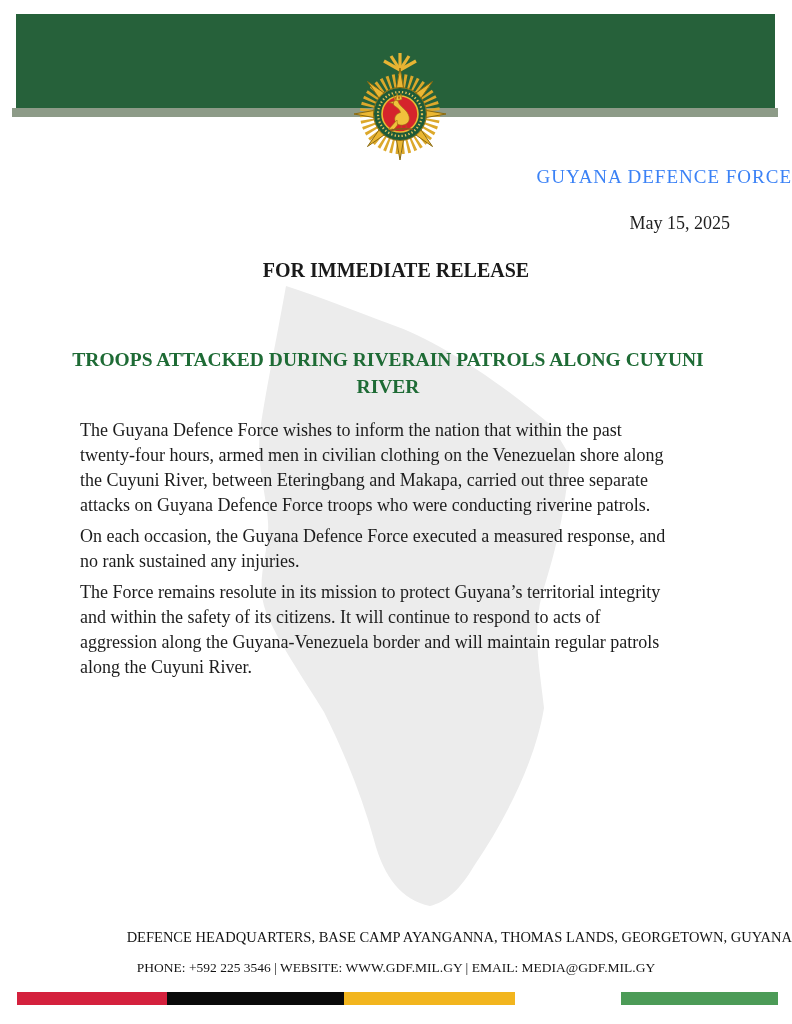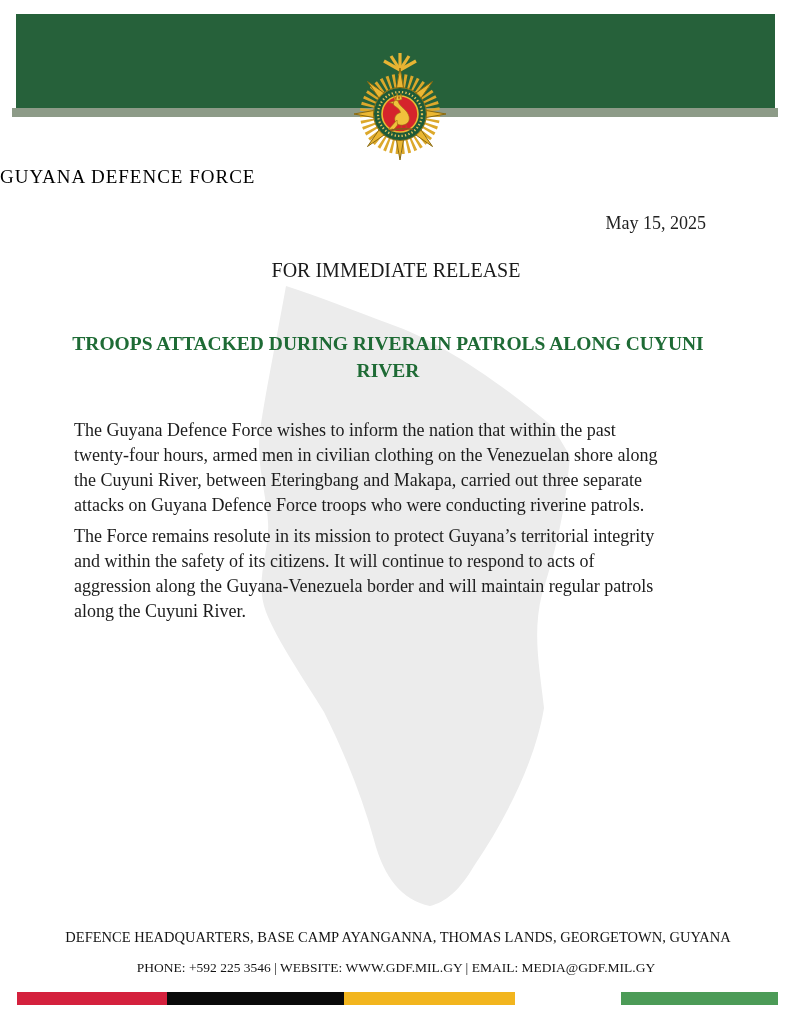--- a/index.html
+++ b/index.html
@@ -10,43 +10,43 @@
     font-family:"Liberation Serif","DejaVu Serif",serif;
     overflow:hidden;
     margin:0 auto;
   }
   .band-green{position:absolute;left:16px;top:14px;width:759px;height:94px;background:#26613A;z-index:2;}
   .band-strip{position:absolute;left:12px;top:108px;width:766px;height:9px;background:#8D9B88;z-index:2;}
   .watermark{position:absolute;left:240px;top:280px;width:352px;height:628px;z-index:1;}
   .crest{position:absolute;left:350px;top:50px;width:100px;height:116px;z-index:3;}
   .org-name{
     position:absolute;left:0;right:0;top:166px;z-index:4;
-    text-align:left;font-size:19px;letter-spacing:1px;color:#000000;
+    text-align:right;font-size:19px;letter-spacing:1px;color:#3b82f6;
   }
   .date{
     position:absolute;left:0;right:0;top:213px;z-index:4;
-    text-align:right;padding-right:86px;font-size:18px;color:#222222;
+    text-align:right;padding-right:62px;font-size:18px;color:#222222;
   }
   .release-label{
     position:absolute;left:0;right:0;top:259px;z-index:4;
-    text-align:center;font-weight:normal;font-size:20px;color:#1a1a1a;
+    text-align:center;font-weight:bold;font-size:20px;color:#1a1a1a;
   }
   .headline{
-    position:absolute;left:0;right:16px;top:330px;z-index:4;margin:0;padding:0 56px;
+    position:absolute;left:0;right:16px;top:330px;z-index:4;margin:16px;padding:0 56px;
     text-align:center;font-weight:bold;font-size:19.5px;line-height:27px;
     color:#1E6B35;white-space:pre-line;
   }
   .body-copy{
     position:absolute;left:68px;top:418px;width:684px;z-index:4;
     font-size:18px;line-height:25px;color:#1c1c1c;
   }
-  .body-copy p{margin:0 0 6px 6px;white-space:pre-line;}
+  .body-copy p{margin:0 0 6px 12px;white-space:pre-line;}
   .footer-line1{
     position:absolute;left:4px;right:0;top:929px;z-index:4;
-    text-align:center;font-size:14.5px;color:#141414;
+    text-align:right;font-size:14.5px;color:#141414;
   }
   .footer-line2{
     position:absolute;left:0;right:0;top:960px;z-index:4;
     text-align:center;font-size:13.5px;color:#141414;
   }
   .bar{position:absolute;top:992px;height:13px;z-index:4;}
   .bar-red{left:17px;width:150px;}
   .bar-black{left:167px;width:177px;}
   .bar-gold{left:344px;width:171px;}
   .bar-green{left:621px;width:157px;}
@@ -94,20 +94,22 @@
   <div class="release-label">FOR IMMEDIATE RELEASE</div>
 
   <h1 class="headline">TROOPS ATTACKED DURING RIVERAIN PATROLS ALONG CUYUNI
 RIVER</h1>
 
   <div class="body-copy">
     <p>The Guyana Defence Force wishes to inform the nation that within the past
 twenty-four hours, armed men in civilian clothing on the Venezuelan shore along
 the Cuyuni River, between Eteringbang and Makapa, carried out three separate
 attacks on Guyana Defence Force troops who were conducting riverine patrols.</p>
+    <p>On each occasion, the Guyana Defence Force executed a measured response, and
+no rank sustained any injuries.</p>
     <p>The Force remains resolute in its mission to protect Guyana’s territorial integrity
 and within the safety of its citizens. It will continue to respond to acts of
 aggression along the Guyana-Venezuela border and will maintain regular patrols
 along the Cuyuni River.</p>
   </div>
 
   <div class="footer-line1">DEFENCE HEADQUARTERS, BASE CAMP AYANGANNA, THOMAS LANDS, GEORGETOWN, GUYANA</div>
   <div class="footer-line2">PHONE: +592 225 3546 | WEBSITE: WWW.GDF.MIL.GY | EMAIL: MEDIA@GDF.MIL.GY</div>
 
   <div class="bar bar-red" style="background-color: rgb(212, 33, 61);"></div>

